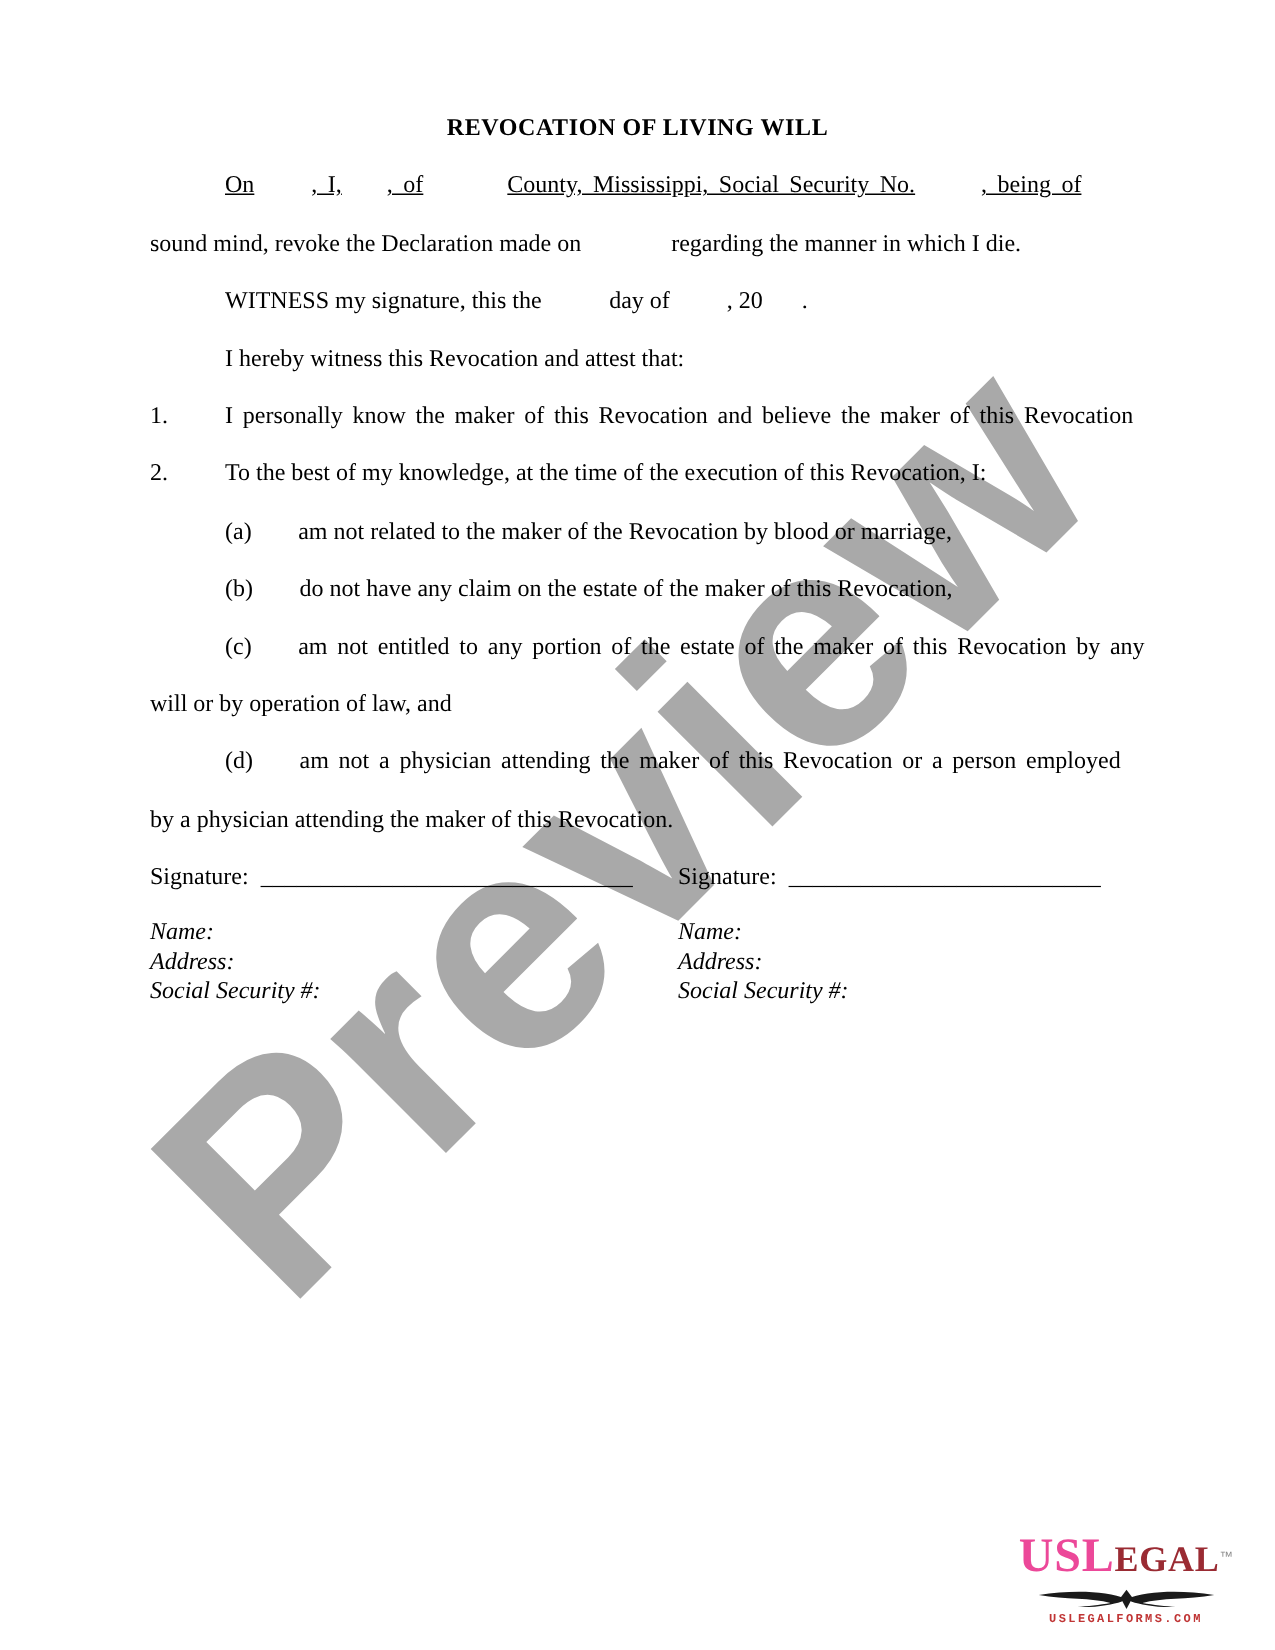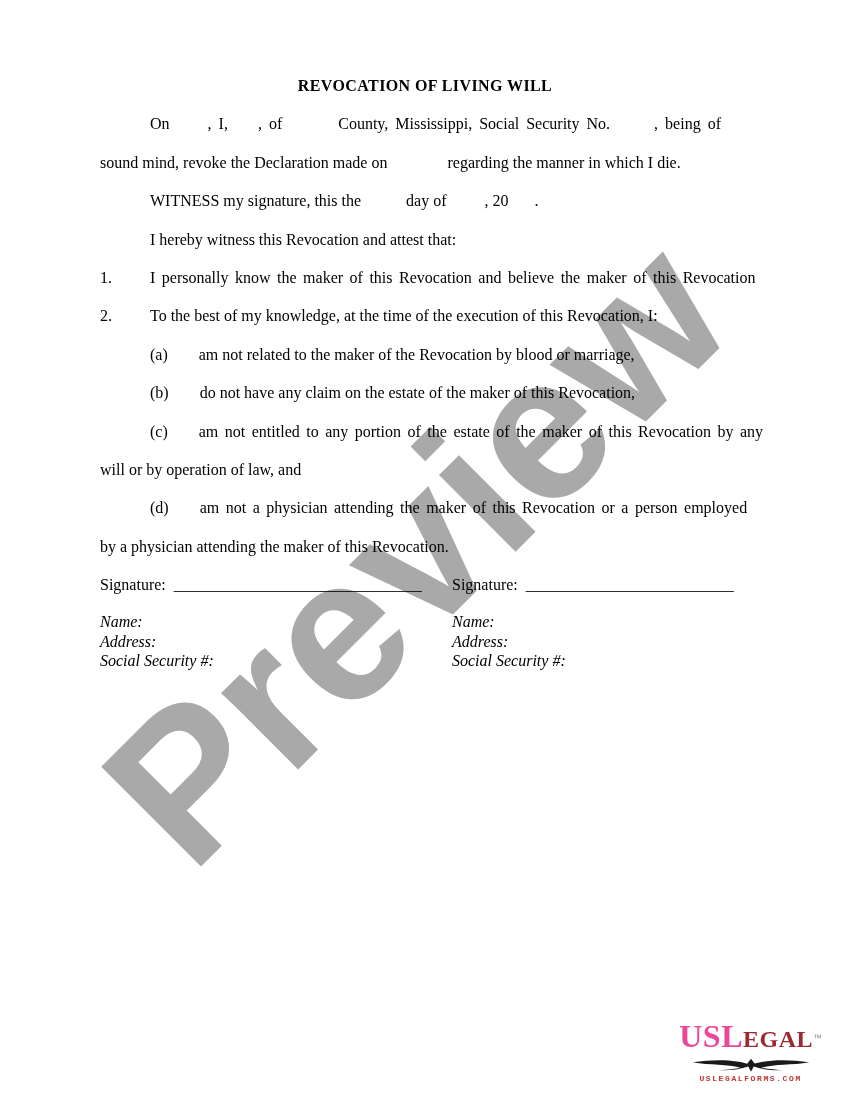--- a/index.html
+++ b/index.html
@@ -16,21 +16,21 @@
     user-select:none;
   }
   .content {
     position:absolute; left:100px; top:67px; width:650px; z-index:1;
     line-height:38.4px;
   }
   .ln { height:38.4px; white-space:nowrap; }
   .title { text-align:center; font-weight:bold; letter-spacing:0.4px;font-family:Liberation Serif, serif; }
   .center { text-align:center; }
   .wsj  { word-spacing:2.5px; }
-  .wsj2 { word-spacing:3px; }
+  .wsj2 { word-spacing:3px;text-decoration:underline; }
   .ind { display:inline-block; width:50px; }
   .sp  { display:inline-block; }
   .w26{width:26px}.w30{width:30px}.w31{width:31px}.w38{width:38px}
   .w44{width:44px}.w45{width:45px}.w56{width:56px}.w60{width:60px}
   .sigrow, .inforow { display:flex; }
   .col1 { width:352px; }
   .col2 { width:298px; }
   .sigrow { height:38.4px; }
   .sigline { margin-left:8px; letter-spacing:0; }
   .infoblock { line-height:19.2px; margin-top:8px;font-style:italic; }

